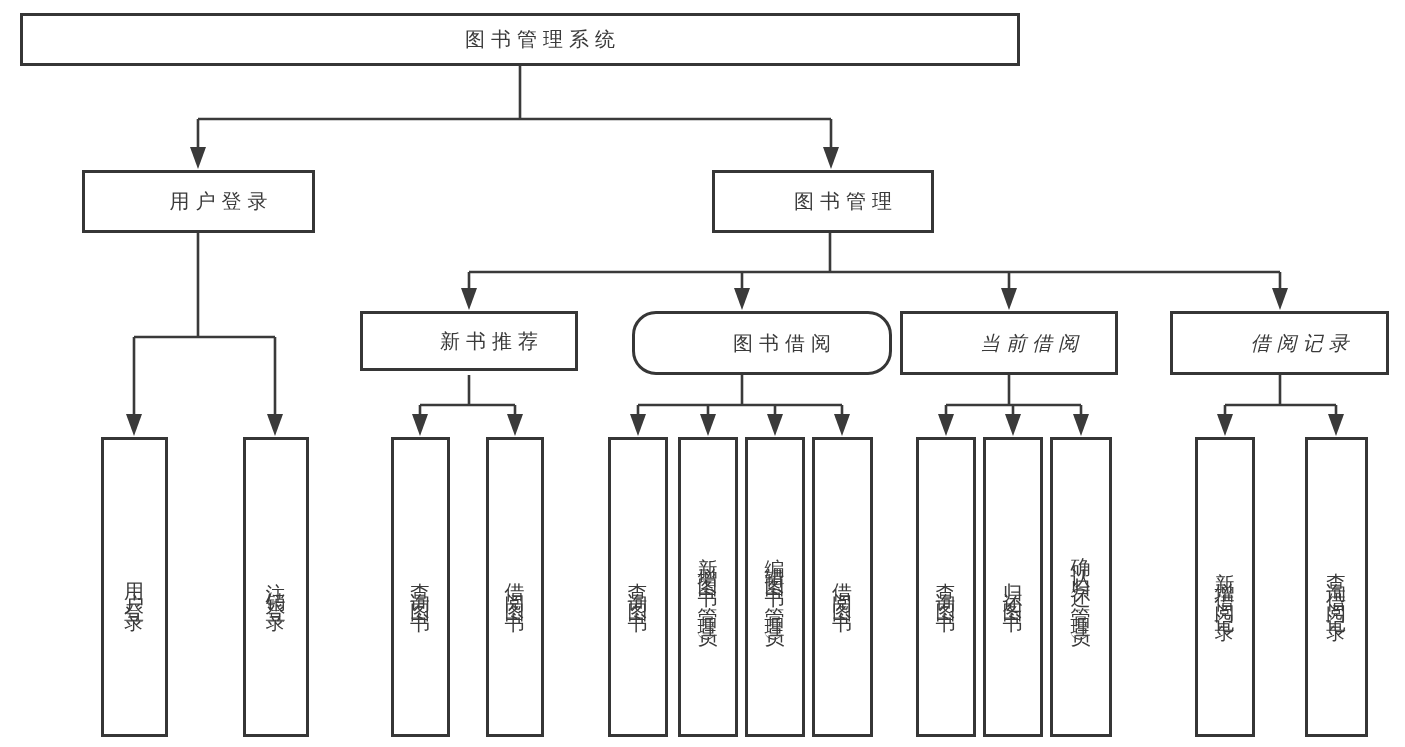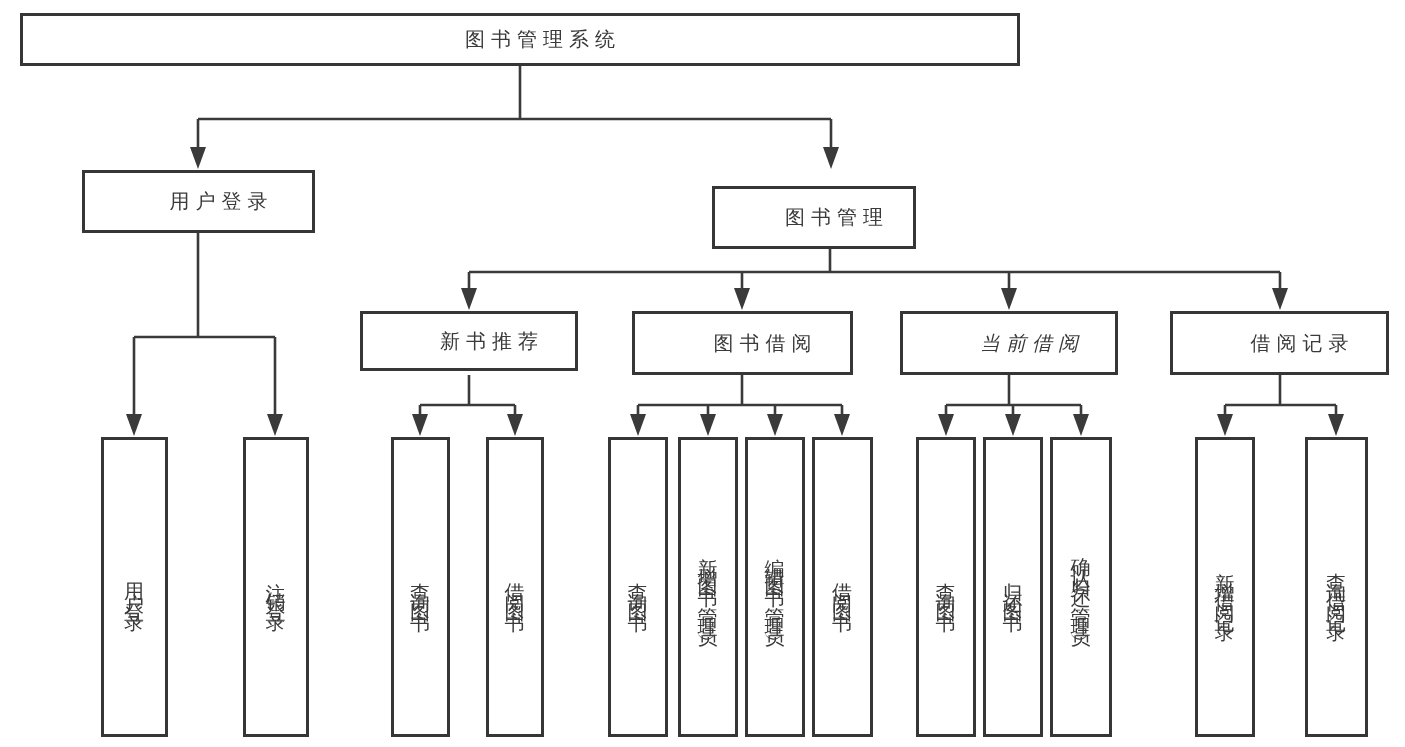--- a/index.html
+++ b/index.html
@@ -79,26 +79,26 @@
       <polygon points="1005,414 1021,414 1013,436"></polygon>
       <polygon points="1073,414 1089,414 1081,436"></polygon>
       <polygon points="1217,414 1233,414 1225,436"></polygon>
       <polygon points="1328,414 1344,414 1336,436"></polygon>
     </g>
   </svg>
 
   <div class="node h" style="left:20px;top:13px;width:1000px;height:53px;">图书管理系统</div>
 
   <div class="node h" style="left:82px;top:170px;width:233px;height:63px;">用户登录</div>
-  <div class="node h" style="left:712px;top:186px;width:204px;height:63px;">图书管理</div>
+  <div class="node h" style="left:712px;top:170px;width:222px;height:63px;">图书管理</div>
 
   <div class="node h" style="left:360px;top:311px;width:218px;height:60px;">新书推荐</div>
-  <div class="node h" style="left:632px;top:311px;width:221px;height:64px;">图书借阅</div>
+  <div class="node h" style="left:632px;top:311px;width:260px;height:64px;border-radius:24px;">图书借阅</div>
   <div class="node h" style="left:900px;top:311px;width:218px;height:64px;font-style:italic;">当前借阅</div>
-  <div class="node h" style="left:1170px;top:311px;width:219px;height:64px;">借阅记录</div>
+  <div class="node h" style="left:1170px;top:311px;width:219px;height:64px;font-style:italic;">借阅记录</div>
 
   <div class="node v" style="left:101px;top:437px;width:67px;height:300px;">用户登录</div>
   <div class="node v" style="left:243px;top:437px;width:66px;height:300px;">注销登录</div>
 
   <div class="node v" style="left:391px;top:437px;width:59px;height:300px;">查询图书</div>
   <div class="node v" style="left:486px;top:437px;width:58px;height:300px;">借阅图书</div>
 
   <div class="node v" style="left:608px;top:437px;width:60px;height:300px;">查询图书</div>
   <div class="node v" style="left:678px;top:437px;width:60px;height:300px;">新增图书（管理员）</div>
   <div class="node v" style="left:745px;top:437px;width:60px;height:300px;">编辑图书（管理员）</div>

